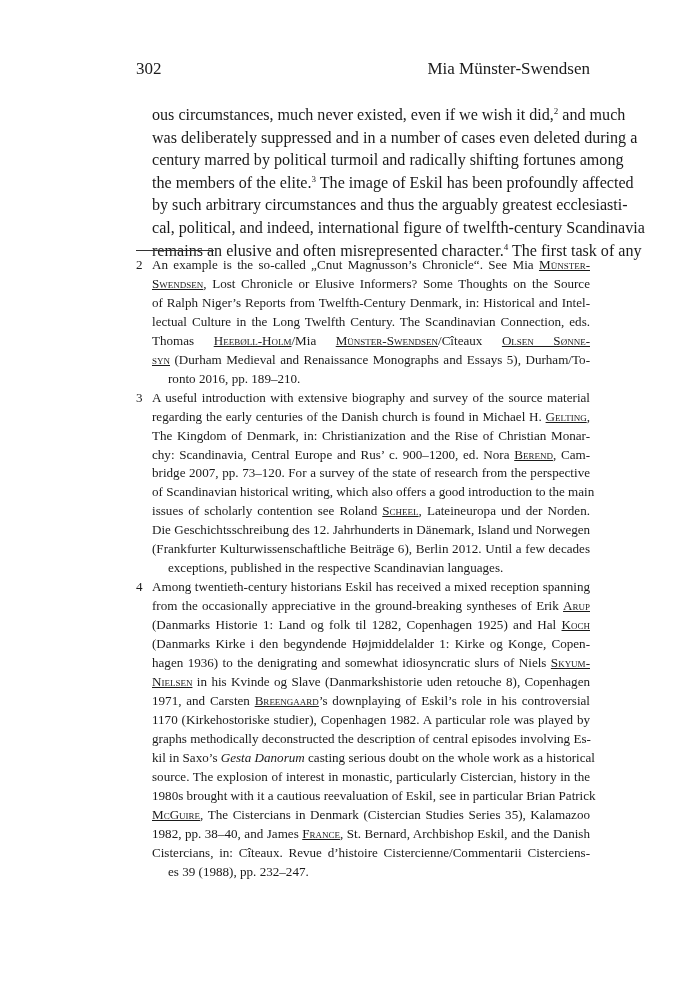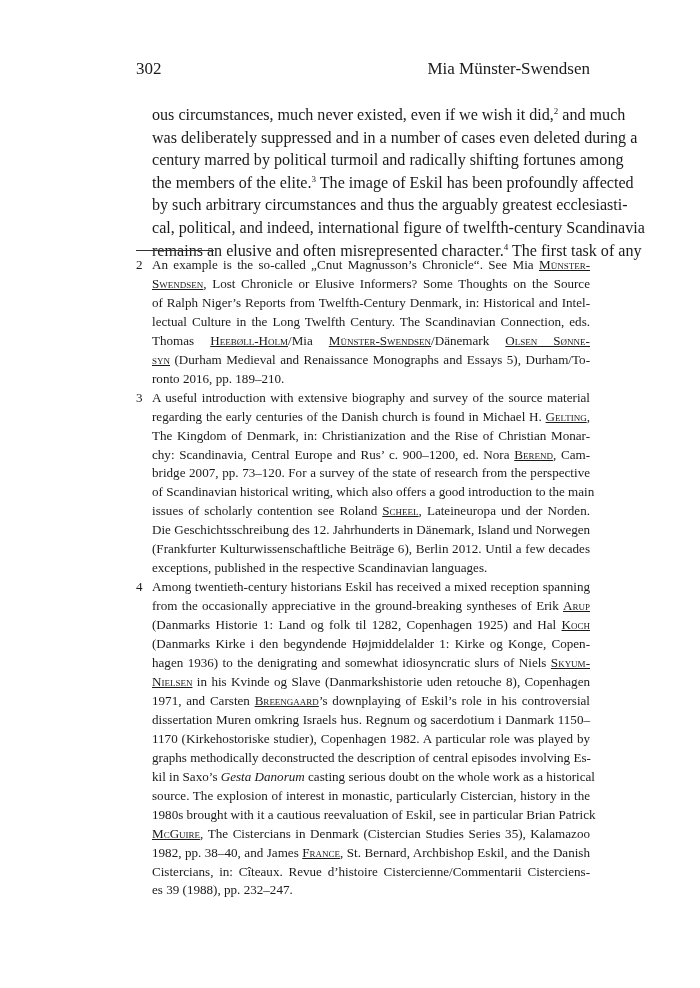--- a/index.html
+++ b/index.html
@@ -14,21 +14,21 @@
                font-size: 16.1px; line-height: 22.6px; text-align: justify; margin: 16px; }
   .body-text .line { display: block; text-align: justify; text-align-last: justify; white-space: nowrap; }
   sup { font-size: 9px; vertical-align: 6px; line-height: 0; }
   .rule { position: absolute; top: 250px; left: 0; width: 78px; height: 0;
           border-top: 1px solid #333; }
   .footnotes { position: absolute; top: 256px; left: 0; width: 454px;
                font-size: 13.1px; line-height: 18.95px; }
   .fn { position: relative; padding-left: 16px; }
   .fn-num { position: absolute; left: 0; top: 0; }
   .fn .line { display: block; text-align: justify; text-align-last: justify; white-space: nowrap; }
-  .fn .line.last { text-align-last: left; }
+  .fn .line.last { text-align-last: left; margin-left: 16px; }
   .sc { font-variant: small-caps; text-decoration: underline; }
   em { }
 </style>
 </head>
 <body>
 
 <div class="page">
   <div class="running-head">
     <span class="page-number">302</span>
     <span class="running-title">Mia Münster-Swendsen</span>
@@ -46,21 +46,21 @@
 
   <div class="rule"></div>
 
   <div class="footnotes" id="footnotes">
       <div class="fn">
         <span class="fn-num">2</span>
         <span class="line"><span>An example is the so-called „Cnut Magnusson’s Chronicle“. See Mia </span><span class="sc">Münster-</span></span>
         <span class="line"><span class="sc">Swendsen</span><span>, Lost Chronicle or Elusive Informers? Some Thoughts on the Source</span></span>
         <span class="line"><span>of Ralph Niger’s Reports from Twelfth-Century Denmark, in: Historical and Intel-</span></span>
         <span class="line"><span>lectual Culture in the Long Twelfth Century. The Scandinavian Connection, eds.</span></span>
-        <span class="line"><span>Thomas </span><span class="sc">Heebøll-Holm</span><span>/Mia </span><span class="sc">Münster-Swendsen</span><span>/Dänemark </span><span class="sc">Olsen Sønne-</span></span>
+        <span class="line"><span>Thomas </span><span class="sc">Heebøll-Holm</span><span>/Mia </span><span class="sc">Münster-Swendsen</span><span>/Cîteaux </span><span class="sc">Olsen Sønne-</span></span>
         <span class="line"><span class="sc">syn</span><span> (Durham Medieval and Renaissance Monographs and Essays 5), Durham/To-</span></span>
         <span class="line last"><span>ronto 2016, pp. 189–210.</span></span>
       </div>
       <div class="fn">
         <span class="fn-num">3</span>
         <span class="line"><span>A useful introduction with extensive biography and survey of the source material</span></span>
         <span class="line"><span>regarding the early centuries of the Danish church is found in Michael H. </span><span class="sc">Gelting</span><span>,</span></span>
         <span class="line"><span>The Kingdom of Denmark, in: Christianization and the Rise of Christian Monar-</span></span>
         <span class="line"><span>chy: Scandinavia, Central Europe and Rus’ c. 900–1200, ed. Nora </span><span class="sc">Berend</span><span>, Cam-</span></span>
         <span class="line"><span>bridge 2007, pp. 73–120. For a survey of the state of research from the perspective</span></span>
@@ -72,21 +72,20 @@
       </div>
       <div class="fn">
         <span class="fn-num">4</span>
         <span class="line"><span>Among twentieth-century historians Eskil has received a mixed reception spanning</span></span>
         <span class="line"><span>from the occasionally appreciative in the ground-breaking syntheses of Erik </span><span class="sc">Arup</span></span>
         <span class="line"><span>(Danmarks Historie 1: Land og folk til 1282, Copenhagen 1925) and Hal </span><span class="sc">Koch</span></span>
         <span class="line"><span>(Danmarks Kirke i den begyndende Højmiddelalder 1: Kirke og Konge, Copen-</span></span>
         <span class="line"><span>hagen 1936) to the denigrating and somewhat idiosyncratic slurs of Niels </span><span class="sc">Skyum-</span></span>
         <span class="line"><span class="sc">Nielsen</span><span> in his Kvinde og Slave (Danmarkshistorie uden retouche 8), Copenhagen</span></span>
         <span class="line"><span>1971, and Carsten </span><span class="sc">Breengaard</span><span>’s downplaying of Eskil’s role in his controversial</span></span>
-        <span class="line"><span>dissertation Muren omkring Israels hus. Regnum og sacerdotium i Danmark 1150–</span></span>
         <span class="line"><span>1170 (Kirkehostoriske studier), Copenhagen 1982. A particular role was played by</span></span>
         <span class="line"><span>graphs methodically deconstructed the description of central episodes involving Es-</span></span>
         <span class="line"><span>kil in Saxo’s </span><em>Gesta Danorum</em><span> casting serious doubt on the whole work as a historical</span></span>
         <span class="line"><span>source. The explosion of interest in monastic, particularly Cistercian, history in the</span></span>
         <span class="line"><span>1980s brought with it a cautious reevaluation of Eskil, see in particular Brian Patrick</span></span>
         <span class="line"><span class="sc">McGuire</span><span>, The Cistercians in Denmark (Cistercian Studies Series 35), Kalamazoo</span></span>
         <span class="line"><span>1982, pp. 38–40, and James </span><span class="sc">France</span><span>, St. Bernard, Archbishop Eskil, and the Danish</span></span>
         <span class="line"><span>Cistercians, in: Cîteaux. Revue d’histoire Cistercienne/Commentarii Cisterciens-</span></span>
         <span class="line last"><span>es 39 (1988), pp. 232–247.</span></span>
       </div>

